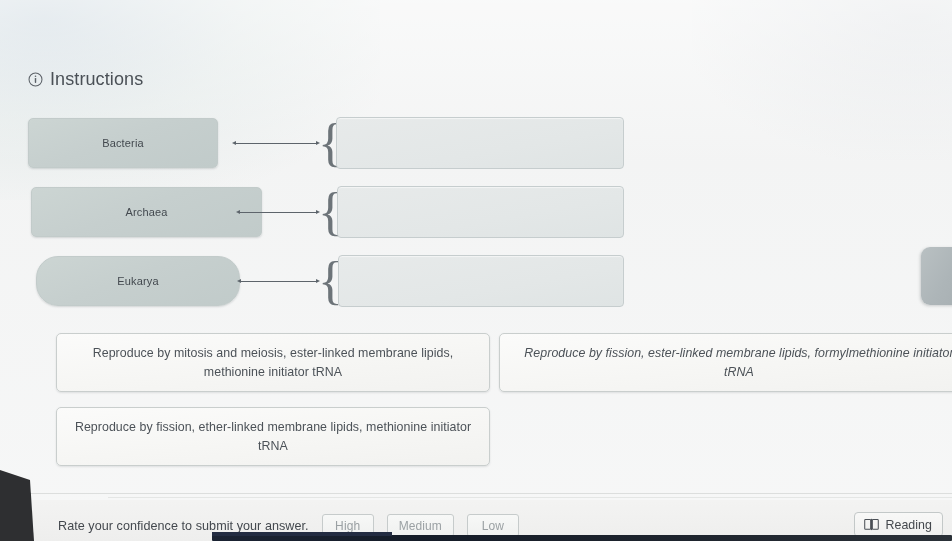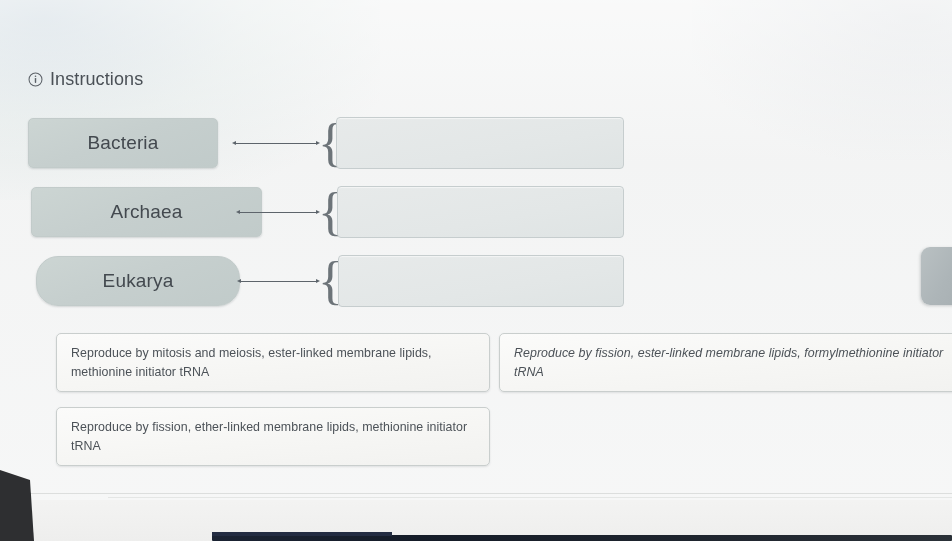--- a/index.html
+++ b/index.html
@@ -110,21 +110,21 @@
     top: 6px;
     height: 50px;
     border-radius: 5px;
     background: linear-gradient(160deg, #ccd5d3 0%, #c6cfce 45%, #c1cbca 100%);
     border: 1px solid #c2cbca;
     box-shadow: 0 1px 2px rgba(90,100,105,0.22);
     display: flex;
     align-items: center;
     justify-content: center;
     color: #43494f;
-    font-size: 19px;
+    font-size: 11px;
     letter-spacing: 0.15px;
   }
 
   .connector {
     position: absolute;
     top: 30px;
     height: 2px;
   }
   .connector .line {
     position: absolute;
@@ -167,20 +167,21 @@
 
   .option-tile {
     position: absolute;
     background: linear-gradient(175deg, #fbfbfa 0%, #f6f6f4 55%, #f2f2f0 100%);
     border: 1px solid #c9cecd;
     border-radius: 5px;
     box-shadow: 0 1px 2px rgba(110,115,120,0.18);
     display: flex;
     align-items: center;
     justify-content: center;
+    text-align: center;
     padding: 22px 14px;
     color: #4c5258;
     font-size: 12.4px;
     line-height: 19px;
     letter-spacing: 0.05px;
   }
 
   
   .side-tab {
     position: absolute;
@@ -335,19 +336,33 @@
   <div class="options">
     <div class="option-tile" style="left:56px; top:0px; width:434px; height:59px;">Reproduce by mitosis and meiosis, ester-linked membrane lipids, methionine initiator tRNA</div>
     <div class="option-tile" style="left:499px; top:0px; width:480px; height:59px;font-style:italic;">Reproduce by fission, ester-linked membrane lipids, formylmethionine initiator tRNA</div>
     <div class="option-tile" style="left:56px; top:74px; width:434px; height:59px;">Reproduce by fission, ether-linked membrane lipids, methionine initiator tRNA</div>
   </div>
 
   <div class="divider"></div>
   <div class="divider2"></div>
   <div class="bottom-bar"></div>
 
-
+  <div class="confidence-row">
+    <span class="confidence-label">Rate your confidence to submit your answer.</span>
+    <div class="conf-btn">High</div>
+    <div class="conf-btn medium">Medium</div>
+    <div class="conf-btn">Low</div>
+  </div>
+
+  <div class="reading-btn">
+    <svg class="book-icon" viewBox="0 0 16 14">
+      <rect x="0.7" y="1.6" width="6.4" height="10.6" rx="0.8" fill="none" stroke="#4a4f55" stroke-width="1.1"></rect>
+      <rect x="8.9" y="1.6" width="6.4" height="10.6" rx="0.8" fill="none" stroke="#4a4f55" stroke-width="1.1"></rect>
+      <rect x="7.4" y="0.9" width="1.2" height="12.1" fill="#4a4f55"></rect>
+    </svg>
+    <span class="reading-label">Reading</span>
+  </div>
 
   <div class="bezel-left"></div>
   <div class="bezel-bottom"></div>
   <div class="bezel-bottom2"></div>
 
 </div>
 
 </body></html>

